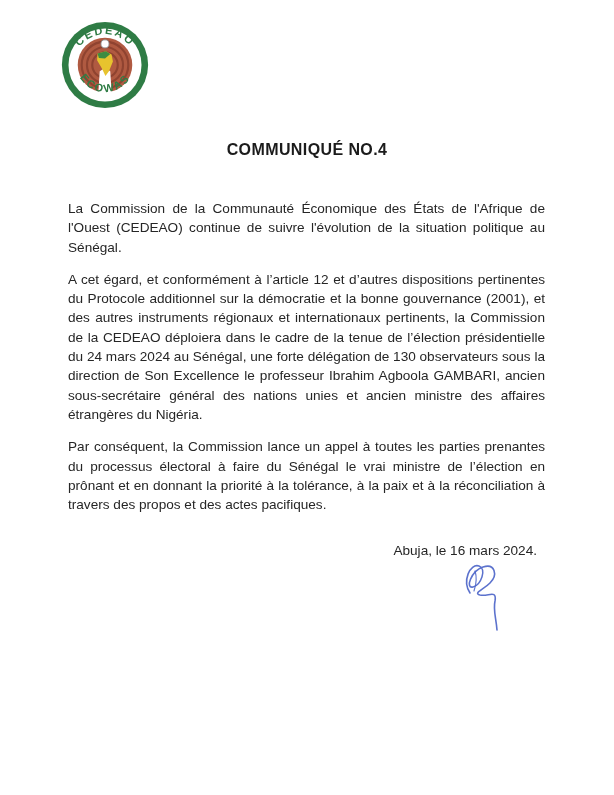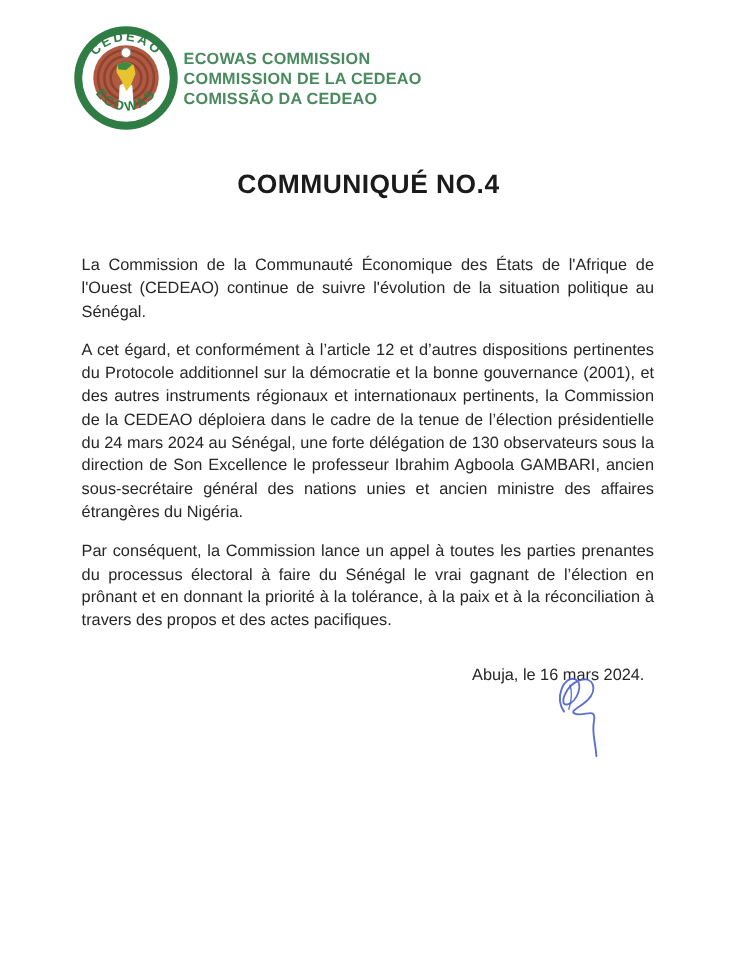--- a/index.html
+++ b/index.html
@@ -22,34 +22,34 @@
     font-weight:700;
     font-size:13.5px;
     line-height:17px;
     letter-spacing:0.2px;
     white-space:nowrap;
   }
   .doc-title {
     position:absolute; top:141px; left:0;
     width:614px;
     text-align:center;
-    font-size:22px;
+    font-size:16px;
     font-weight:700;
     color:#1b1b1b;
     letter-spacing:0.4px;
   }
   .body-text {
     position:absolute; left:68px; top:199px;
     width:477px;
     font-size:13.6px;
     line-height:19.3px;
     color:#262626;
     text-align:justify;
   }
-  .body-text p { margin:12px 0 13px 0; }
+  .body-text p { margin:0 0 13px 0; }
   .bold-inline { font-weight:400; }
   .dateline {
     text-align:right;
     padding-right:8px;
     margin-top:27px !important;
   }
   .signature {
     position:absolute; left:450px; top:553px;
     width:64px; height:80px;
     pointer-events:none;
@@ -79,32 +79,27 @@
       <path id="arcBot" d="M 17 53 A 33.5 33.5 0 0 0 83 53"></path>
     </defs>
     <text font-size="12.5" font-weight="bold" fill="#2f7c45" letter-spacing="2.2" font-family="Liberation Sans, sans-serif">
       <textPath href="#arcTop" startOffset="50%" text-anchor="middle">CEDEAO</textPath>
     </text>
     <text font-size="12.5" font-weight="bold" fill="#2f7c45" letter-spacing="2.2" font-family="Liberation Sans, sans-serif">
       <textPath href="#arcBot" startOffset="50%" text-anchor="middle">ECOWAS</textPath>
     </text>
   </svg>
 
-  <div class="org-block">
-    <div>ECOWAS COMMISSION</div>
-    <div>COMMISSION DE LA CEDEAO</div>
-    <div>COMISSÃO DA CEDEAO</div>
-  </div>
 
   <div class="doc-title">COMMUNIQUÉ NO.4</div>
 
   <div class="body-text">
     <p>La Commission de la Communauté Économique des États de l'Afrique de l'Ouest (CEDEAO) continue de suivre l'évolution de la situation politique au Sénégal.</p>
     <p><span>A cet égard, et conformément à l’article 12 et d’autres dispositions pertinentes du Protocole additionnel sur la démocratie et la bonne gouvernance (2001), et des autres instruments régionaux et internationaux pertinents,  la Commission de la CEDEAO déploiera dans le cadre de la tenue de l’élection présidentielle du 24 mars 2024 au Sénégal, une forte délégation de 130 observateurs sous la direction de Son Excellence le professeur Ibrahim Agboola </span><span class="bold-inline">GAMBARI</span><span>, ancien sous-secrétaire général des nations unies et ancien ministre des affaires étrangères du Nigéria.</span></p>
-    <p>Par conséquent, la Commission lance un appel à  toutes les parties prenantes du processus électoral à faire du Sénégal le vrai gagnant de l’élection en prônant et en donnant la priorité à la tolérance, à la paix et à la réconciliation à travers des propos et des actes pacifiques.</p>
+    <p>Par conséquent, la Commission lance un appel à  toutes les parties prenantes du processus électoral à faire du Sénégal le vrai ministre de l’élection en prônant et en donnant la priorité à la tolérance, à la paix et à la réconciliation à travers des propos et des actes pacifiques.</p>
     <p class="dateline">Abuja, le 16 mars 2024.</p>
   </div>
 
   <svg class="signature" viewBox="0 0 64 80">
     <path d="M20 40 C12 28 20 10 29 13 C37 16 31 32 23 34 C15 36 21 18 33 14 C45 10 48 22 40 30 C33 37 23 40 30 42 C38 44 47 36 45 48 C43 57 46 64 47 77" stroke="#4a63c8" fill="none" stroke-width="1.6" stroke-linecap="round" stroke-linejoin="round" opacity="0.9"></path>
     <path d="M25 18 C27 24 26 32 24 38" stroke="#4a63c8" fill="none" stroke-width="1.2" stroke-linecap="round" opacity="0.85"></path>
   </svg>
 
 </div>
 

